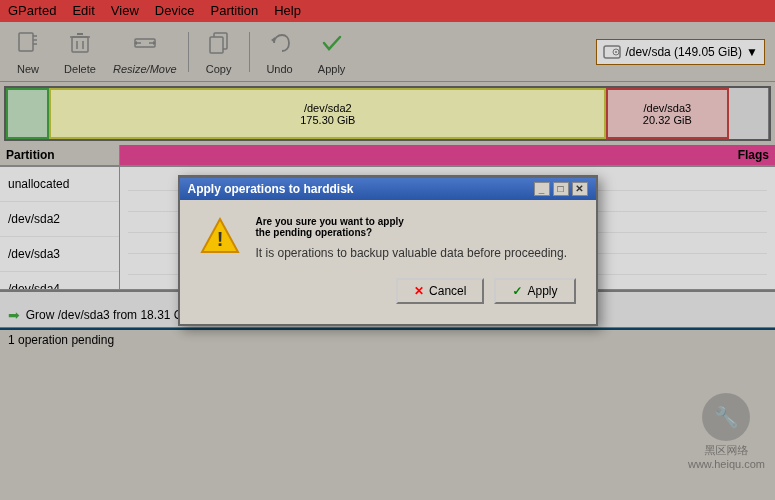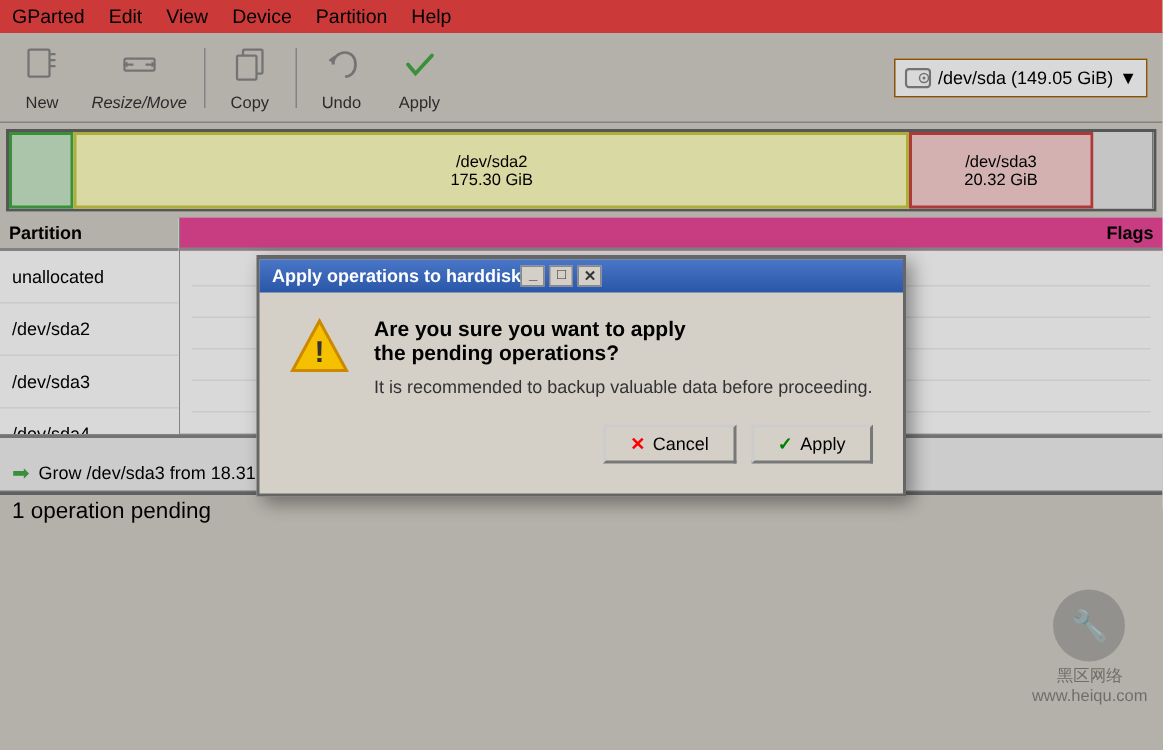--- a/index.html
+++ b/index.html
@@ -153,25 +153,25 @@
       text-align: center;
       color: #888;
       font-size: 10px;
       letter-spacing: 2px;
     }
 
     
     #statusbar {
       height: 22px;
       background: #d4d0c8;
-      border-top: 2px solid #737373;
+      border-top: 2px solid #0c4a6e;
       display: flex;
       align-items: center;
       padding: 0 8px;
-      font-size: 15px;
+      font-size: 12px;
       text-align: right;
     }
 
     
     #watermark {
       position: absolute;
       bottom: 30px;
       right: 10px;
       opacity: 0.5;
       font-size: 11px;
@@ -209,21 +209,21 @@
       box-shadow: 4px 4px 12px rgba(0,0,0,0.4);
     }
     #modal-titlebar {
       background: linear-gradient(to bottom, #4a76c7, #2a56a7);
       color: white;
       padding: 4px 8px;
       font-size: 12px;
       font-weight: bold;
       display: flex;
       align-items: center;
-      justify-content: flex-start;
+      justify-content: space-between;
     }
     #modal-titlebar-btns {
       display: flex;
       gap: 3px;
     }
     .modal-tb-btn {
       width: 16px;
       height: 14px;
       background: #d4d0c8;
       border: 1px solid #888;
@@ -242,21 +242,21 @@
       align-items: flex-start;
       gap: 16px;
       margin-bottom: 14px;
     }
     #warning-icon {
       width: 40px;
       height: 40px;
       flex-shrink: 0;
     }
     #modal-text h3 {
-      font-size: 14px;
+      font-size: 10px;
       font-weight: bold;
       margin-bottom: 8px;
       color: #000;
     }
     #modal-text p {
       font-size: 12px;
       color: #333;
     }
     #modal-buttons {
       display: flex;
@@ -300,20 +300,32 @@
   <div class="toolbar-btn">
     <span class="icon">
       <svg width="24" height="24" viewBox="0 0 24 24">
           <rect x="3" y="2" width="14" height="18" rx="1" fill="none" stroke="#888" stroke-width="1.5"></rect>
           <line x1="17" y1="5" x2="21" y2="5" stroke="#888" stroke-width="1.5"></line>
           <line x1="17" y1="9" x2="21" y2="9" stroke="#888" stroke-width="1.5"></line>
           <line x1="17" y1="13" x2="21" y2="13" stroke="#888" stroke-width="1.5"></line>
         </svg>
     </span>
     <span>New</span>
+  </div>
+  <div class="toolbar-btn">
+    <span class="icon">
+      <svg width="24" height="24" viewBox="0 0 24 24">
+          <rect x="4" y="6" width="16" height="15" rx="1" fill="none" stroke="#888" stroke-width="1.5"></rect>
+          <line x1="2" y1="6" x2="22" y2="6" stroke="#888" stroke-width="1.5"></line>
+          <line x1="9" y1="3" x2="15" y2="3" stroke="#888" stroke-width="2"></line>
+          <line x1="9" y1="10" x2="9" y2="18" stroke="#888" stroke-width="1.5"></line>
+          <line x1="15" y1="10" x2="15" y2="18" stroke="#888" stroke-width="1.5"></line>
+        </svg>
+    </span>
+    <span>Delete</span>
   </div>
   <div class="toolbar-btn" style="min-width:72px;font-style:italic;">
     <span class="icon">
       <svg width="24" height="24" viewBox="0 0 24 24">
           <rect x="2" y="8" width="20" height="8" rx="1" fill="none" stroke="#888" stroke-width="1.5"></rect>
           <line x1="8" y1="12" x2="2" y2="12" stroke="#888" stroke-width="1.5"></line>
           <polygon points="4,10 1,12 4,14" fill="#888"></polygon>
           <line x1="16" y1="12" x2="22" y2="12" stroke="#888" stroke-width="1.5"></line>
           <polygon points="20,10 23,12 20,14" fill="#888"></polygon>
         </svg>
@@ -421,21 +433,21 @@
       </div>
     </div>
     <div id="modal-body">
       <div id="modal-content-row">
         <svg id="warning-icon" viewBox="0 0 40 40">
           <polygon points="20,3 38,36 2,36" fill="#f5c000" stroke="#cc8800" stroke-width="2"></polygon>
           <text x="20" y="30" text-anchor="middle" font-size="20" font-weight="bold" fill="#333">!</text>
         </svg>
         <div id="modal-text">
           <h3>Are you sure you want to apply<br>the pending operations?</h3>
-          <p>It is recommended to backup valuable data before proceeding.</p>
+          <p>It is operations to backup valuable data before proceeding.</p>
         </div>
       </div>
       <div id="modal-buttons">
         <button class="modal-btn">
           <span style="color:red;font-weight:bold;">✕</span>
           <span>Cancel</span>
         </button>
         <button class="modal-btn">
           <span style="color:green;font-weight:bold;">✓</span>
           <span>Apply</span>

